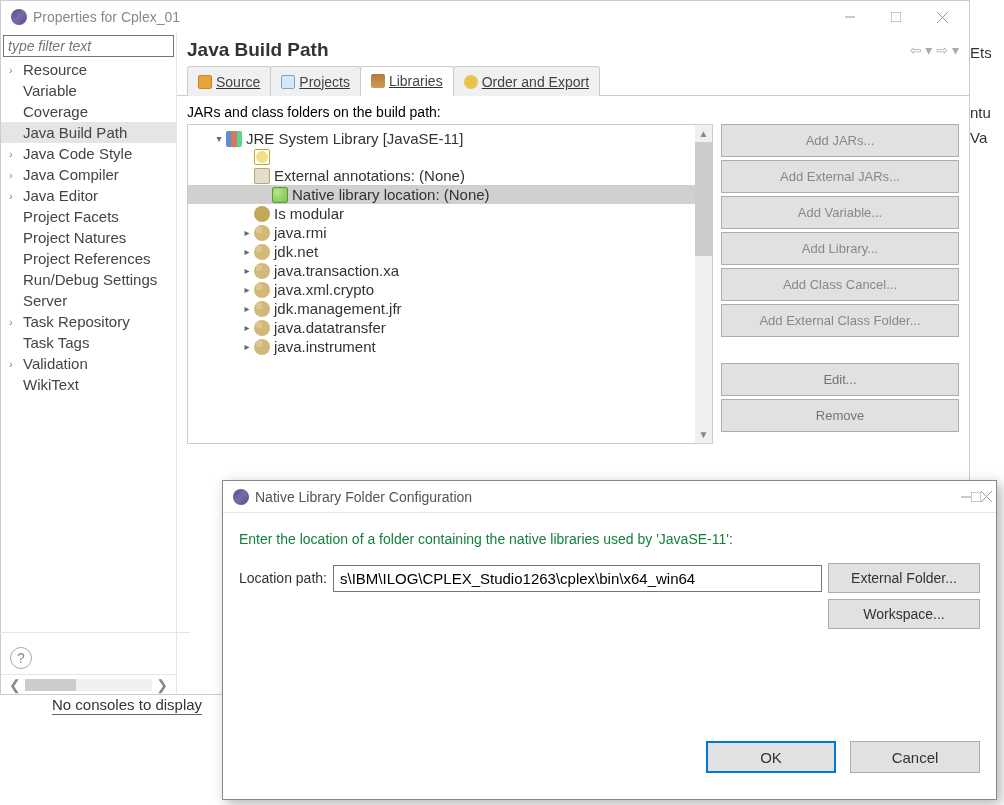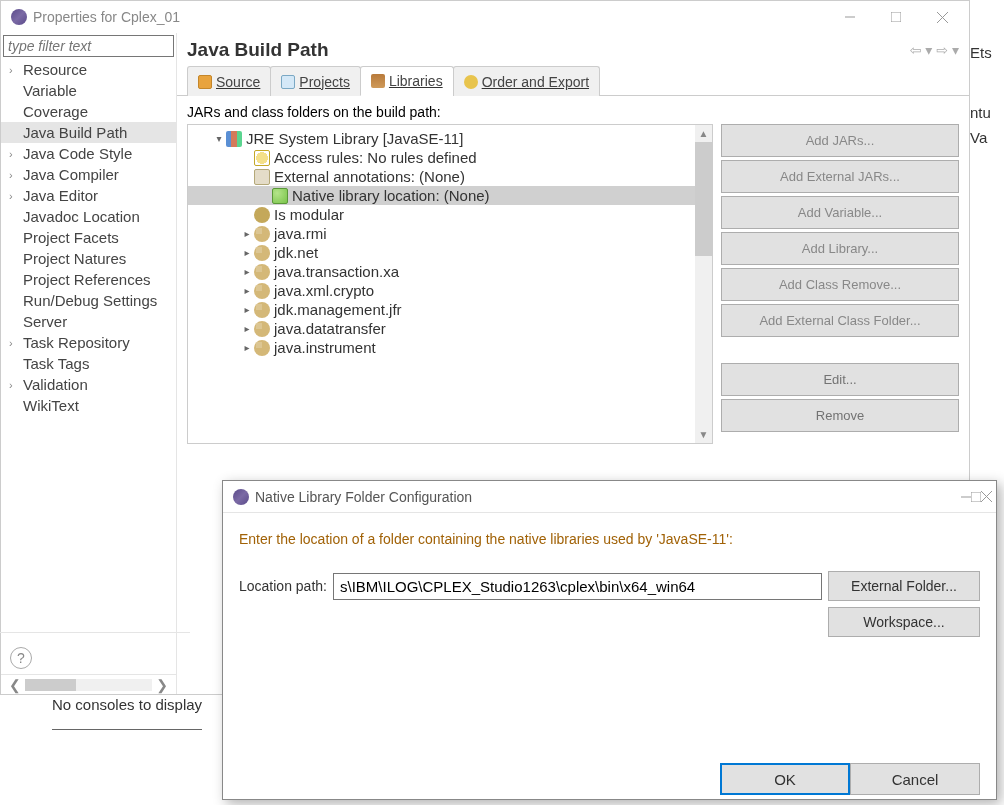--- a/index.html
+++ b/index.html
@@ -274,21 +274,21 @@
   .dlg-titlebar .app-icon {
     width:16px; height:16px; margin: 0 6px;
     background: linear-gradient(135deg,#5a4a8a 0%,#7b6aa5 50%,#5a4a8a 100%);
     border-radius:50%;
   }
   .dlg-title { flex:1; color:#555;}
   .dlg-body {
     padding: 18px 16px;
     flex: 1;
   }
-  .dlg-text { margin-bottom: 24px; color:#a16207;}
+  .dlg-text { margin-bottom: 16px; color:#15803d;}
   .dlg-row {
     display: flex;
     align-items: center;
     gap: 6px;
   }
   .dlg-row label { color:#333; white-space:nowrap; }
   .dlg-row input {
     flex: 1;
     padding: 4px 6px;
     border: 1px solid #767676;
@@ -298,44 +298,45 @@
   .dlg-side-btn {
     width: 152px;
     height: 30px;
     background: #e1e1e1;
     border: 1px solid #adadad;
     display:flex; align-items:center; justify-content:center;
     color:#333;
   }
   .dlg-row2 { margin-top: 6px; justify-content: flex-end; display:flex; gap:6px;}
   .dlg-buttons {
-    padding: 12px 16px 4px;
+    padding: 12px 16px 26px;
     display: flex;
     justify-content: flex-end;
+    gap: 14px;
   }
   .dlg-buttons .dbtn {
     width: 130px;
     height: 32px;
     border: 1px solid #adadad;
     background: #e1e1e1;
     display:flex; align-items:center; justify-content:center;
     color:#333;
     font-size:15px;
   }
   .dlg-buttons .dbtn.primary { border:2px solid #0078d4; }
   .console-strip {
     position: absolute;
     left: 32px;
     top: 692px;
     width: 900px;
     padding: 4px 20px;
     color: #333;
     font-size: 15px;
   }
-  .console-strip .line2 { border-bottom: 1px solid #666; display:inline-block; padding-bottom:16px;}
+  .console-strip .line2 { border-bottom: 1px solid #666; display:inline-block; padding-bottom:1px;}
   .right-edge {
     position:absolute;
     left: 970px; top: 100px;
     width: 34px;
     color:#333;
     font-size:15px;
   }
   .right-edge div { padding: 4px 0; }
   .right-edge .et { position:absolute; top:-60px; }
   .h-scroll-bottom {
@@ -398,24 +399,20 @@
           <div class="nav-item">
             <span class="twisty">›</span>
             <span>Java Compiler</span>
           </div>
           <div class="nav-item">
             <span class="twisty">›</span>
             <span>Java Editor</span>
           </div>
           <div class="nav-item">
             <span class="no-twisty"></span>
-            <span>Javadoc Location</span>
-          </div>
-          <div class="nav-item">
-            <span class="no-twisty"></span>
             <span>Project Facets</span>
           </div>
           <div class="nav-item">
             <span class="no-twisty"></span>
             <span>Project Natures</span>
           </div>
           <div class="nav-item">
             <span class="no-twisty"></span>
             <span>Project References</span>
           </div>
@@ -489,21 +486,20 @@
               <div class="lib-row">
                 <span class="indent" style="width: 18px;"></span>
                 <span class="twisty">▾</span>
                 <span class="ic books"></span>
                 <span>JRE System Library [JavaSE-11]</span>
               </div>
               <div class="lib-row">
                 <span class="indent" style="width: 46px;"></span>
                 <span class="twisty"></span>
                 <span class="ic rule"></span>
-                <span>Access rules: No rules defined</span>
               </div>
               <div class="lib-row">
                 <span class="indent" style="width: 46px;"></span>
                 <span class="twisty"></span>
                 <span class="ic annot"></span>
                 <span>External annotations: (None)</span>
               </div>
               <div class="lib-row selected">
                 <span class="indent" style="width: 46px;"></span>
                 <span class="twisty"></span>
@@ -565,21 +561,21 @@
                 <div class="vthumb"></div>
               </div>
             <div class="varr">▼</div>
           </div>
         </div>
         <div class="btn-col">
           <div class="btn">Add JARs...</div>
           <div class="btn">Add External JARs...</div>
           <div class="btn">Add Variable...</div>
           <div class="btn">Add Library...</div>
-          <div class="btn">Add Class Remove...</div>
+          <div class="btn">Add Class Cancel...</div>
           <div class="btn">Add External Class Folder...</div>
           <div class="btn-spacer"></div>
           <div class="btn enabled">Edit...</div>
           <div class="btn enabled">Remove</div>
         </div>
       </div>
 
       <div class="h-scroll-bottom">
         <span class="arrow">◀</span>
       </div>

